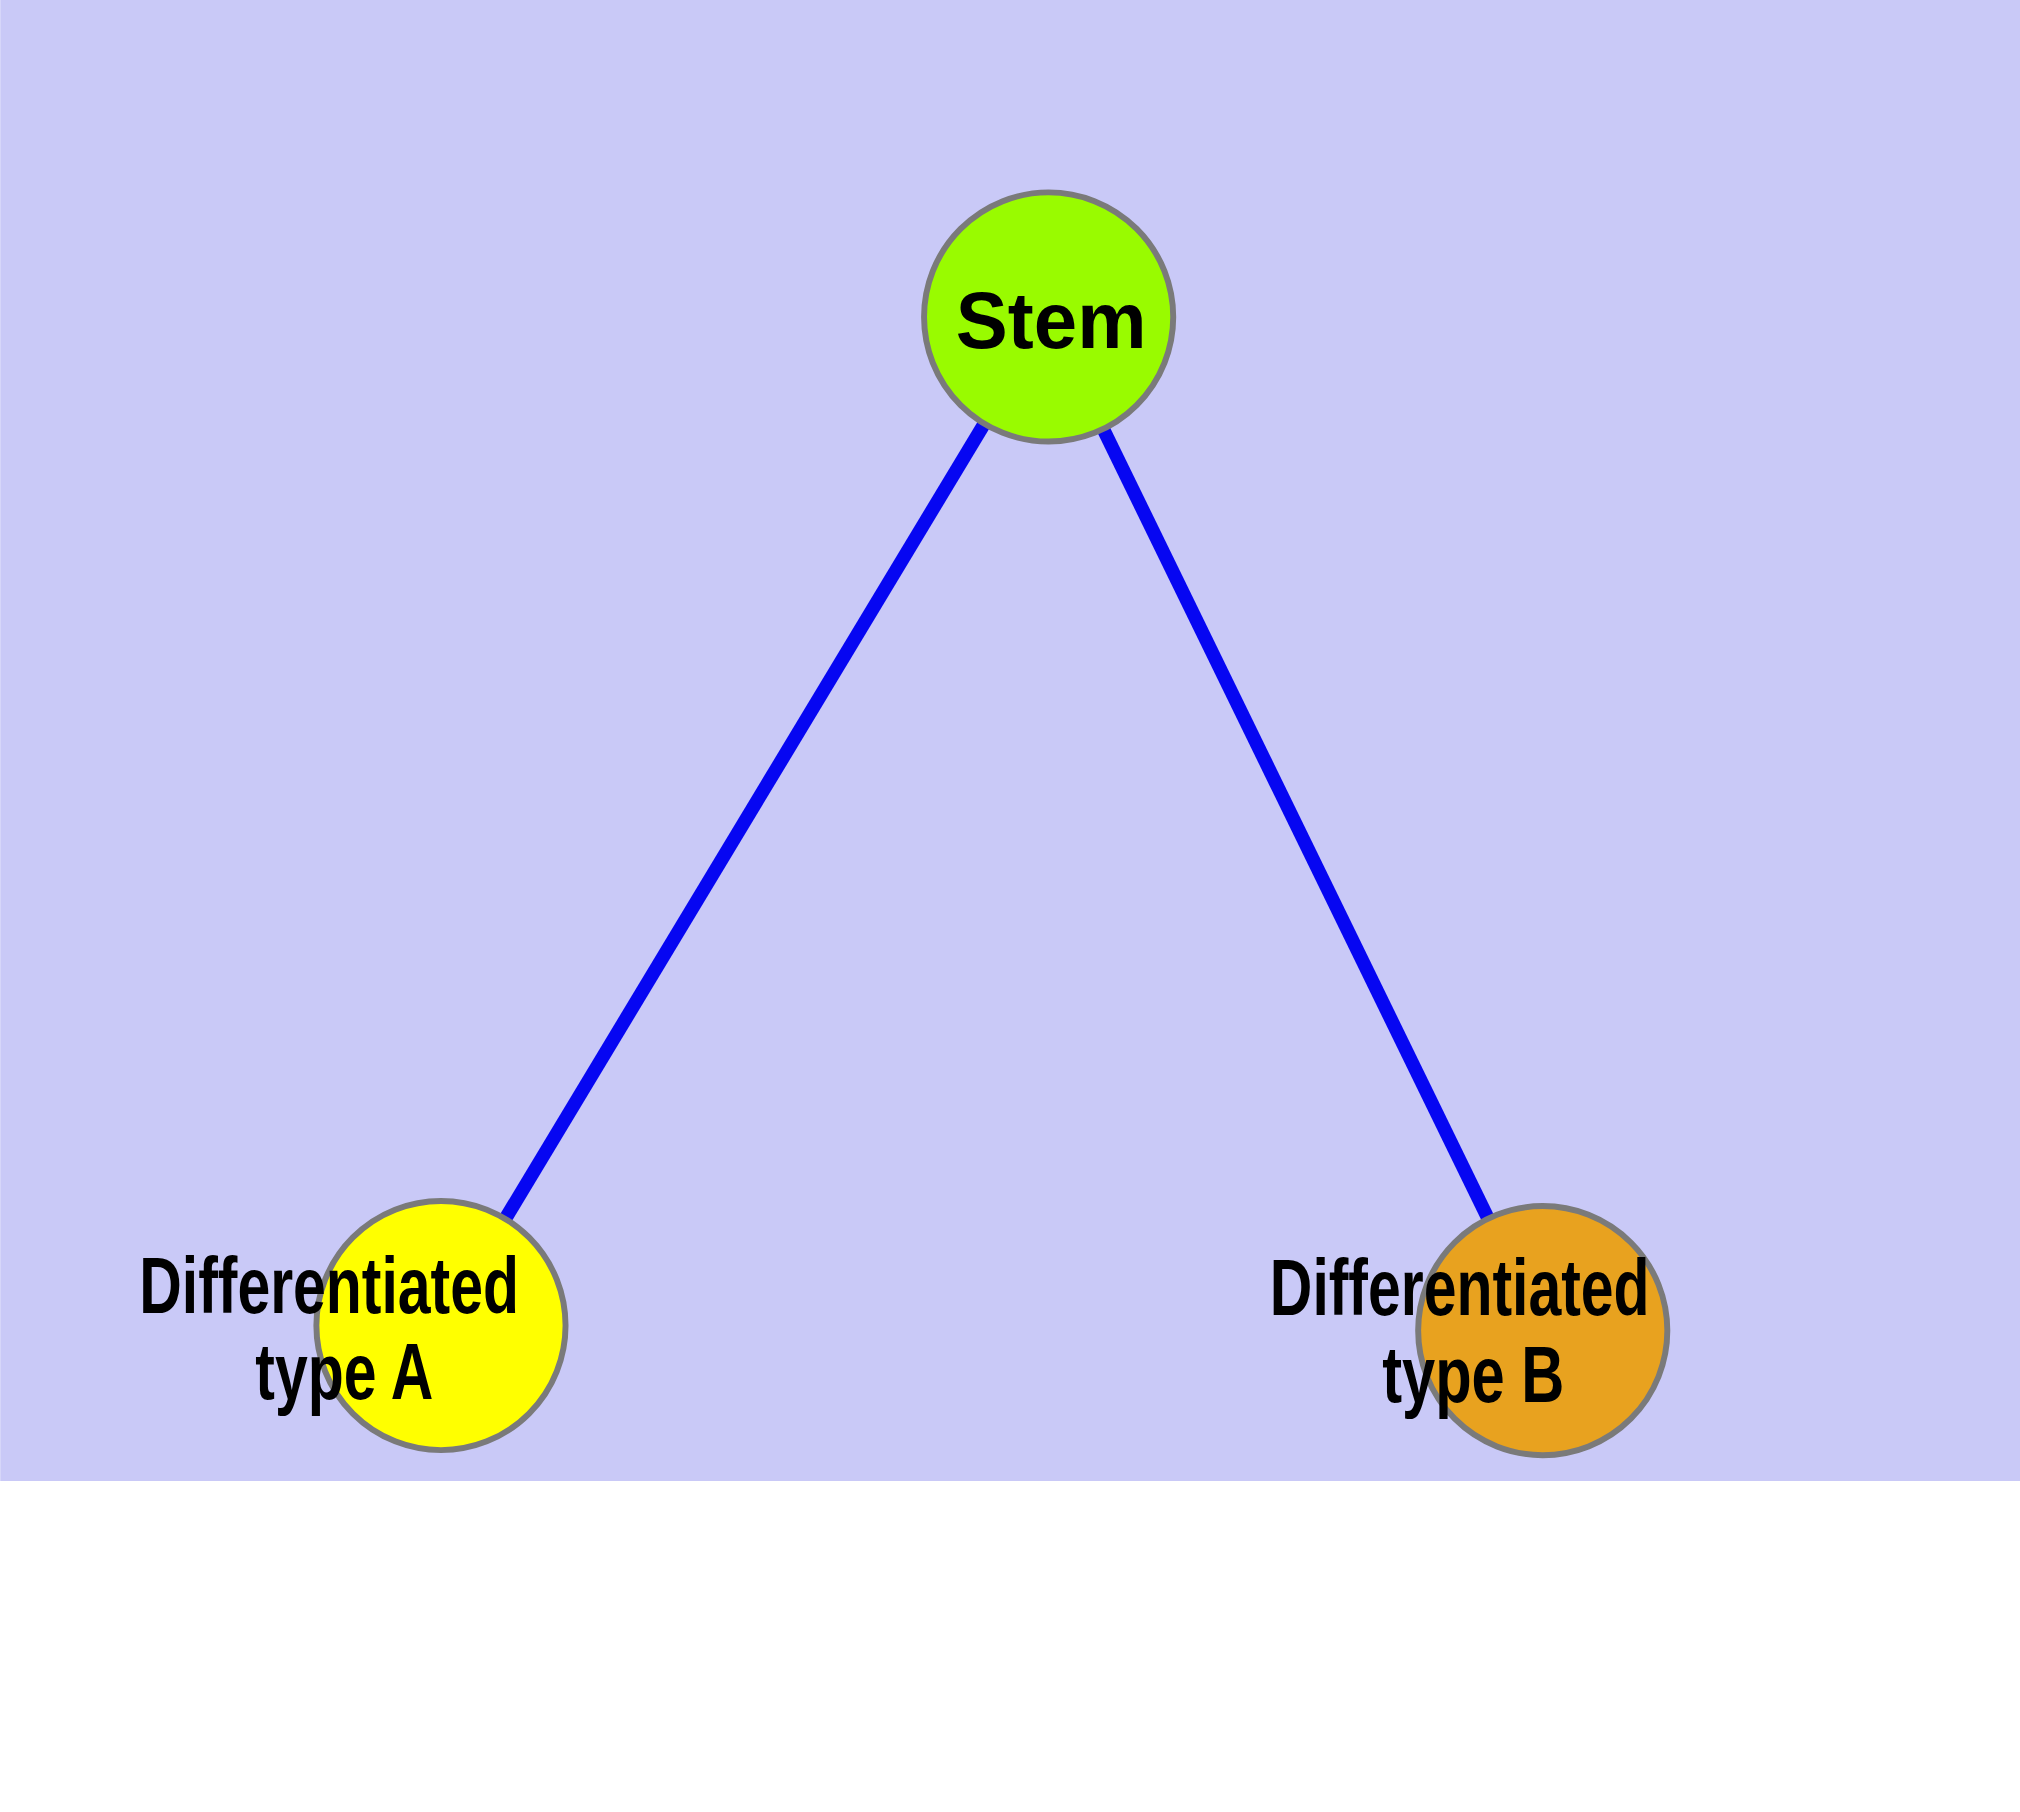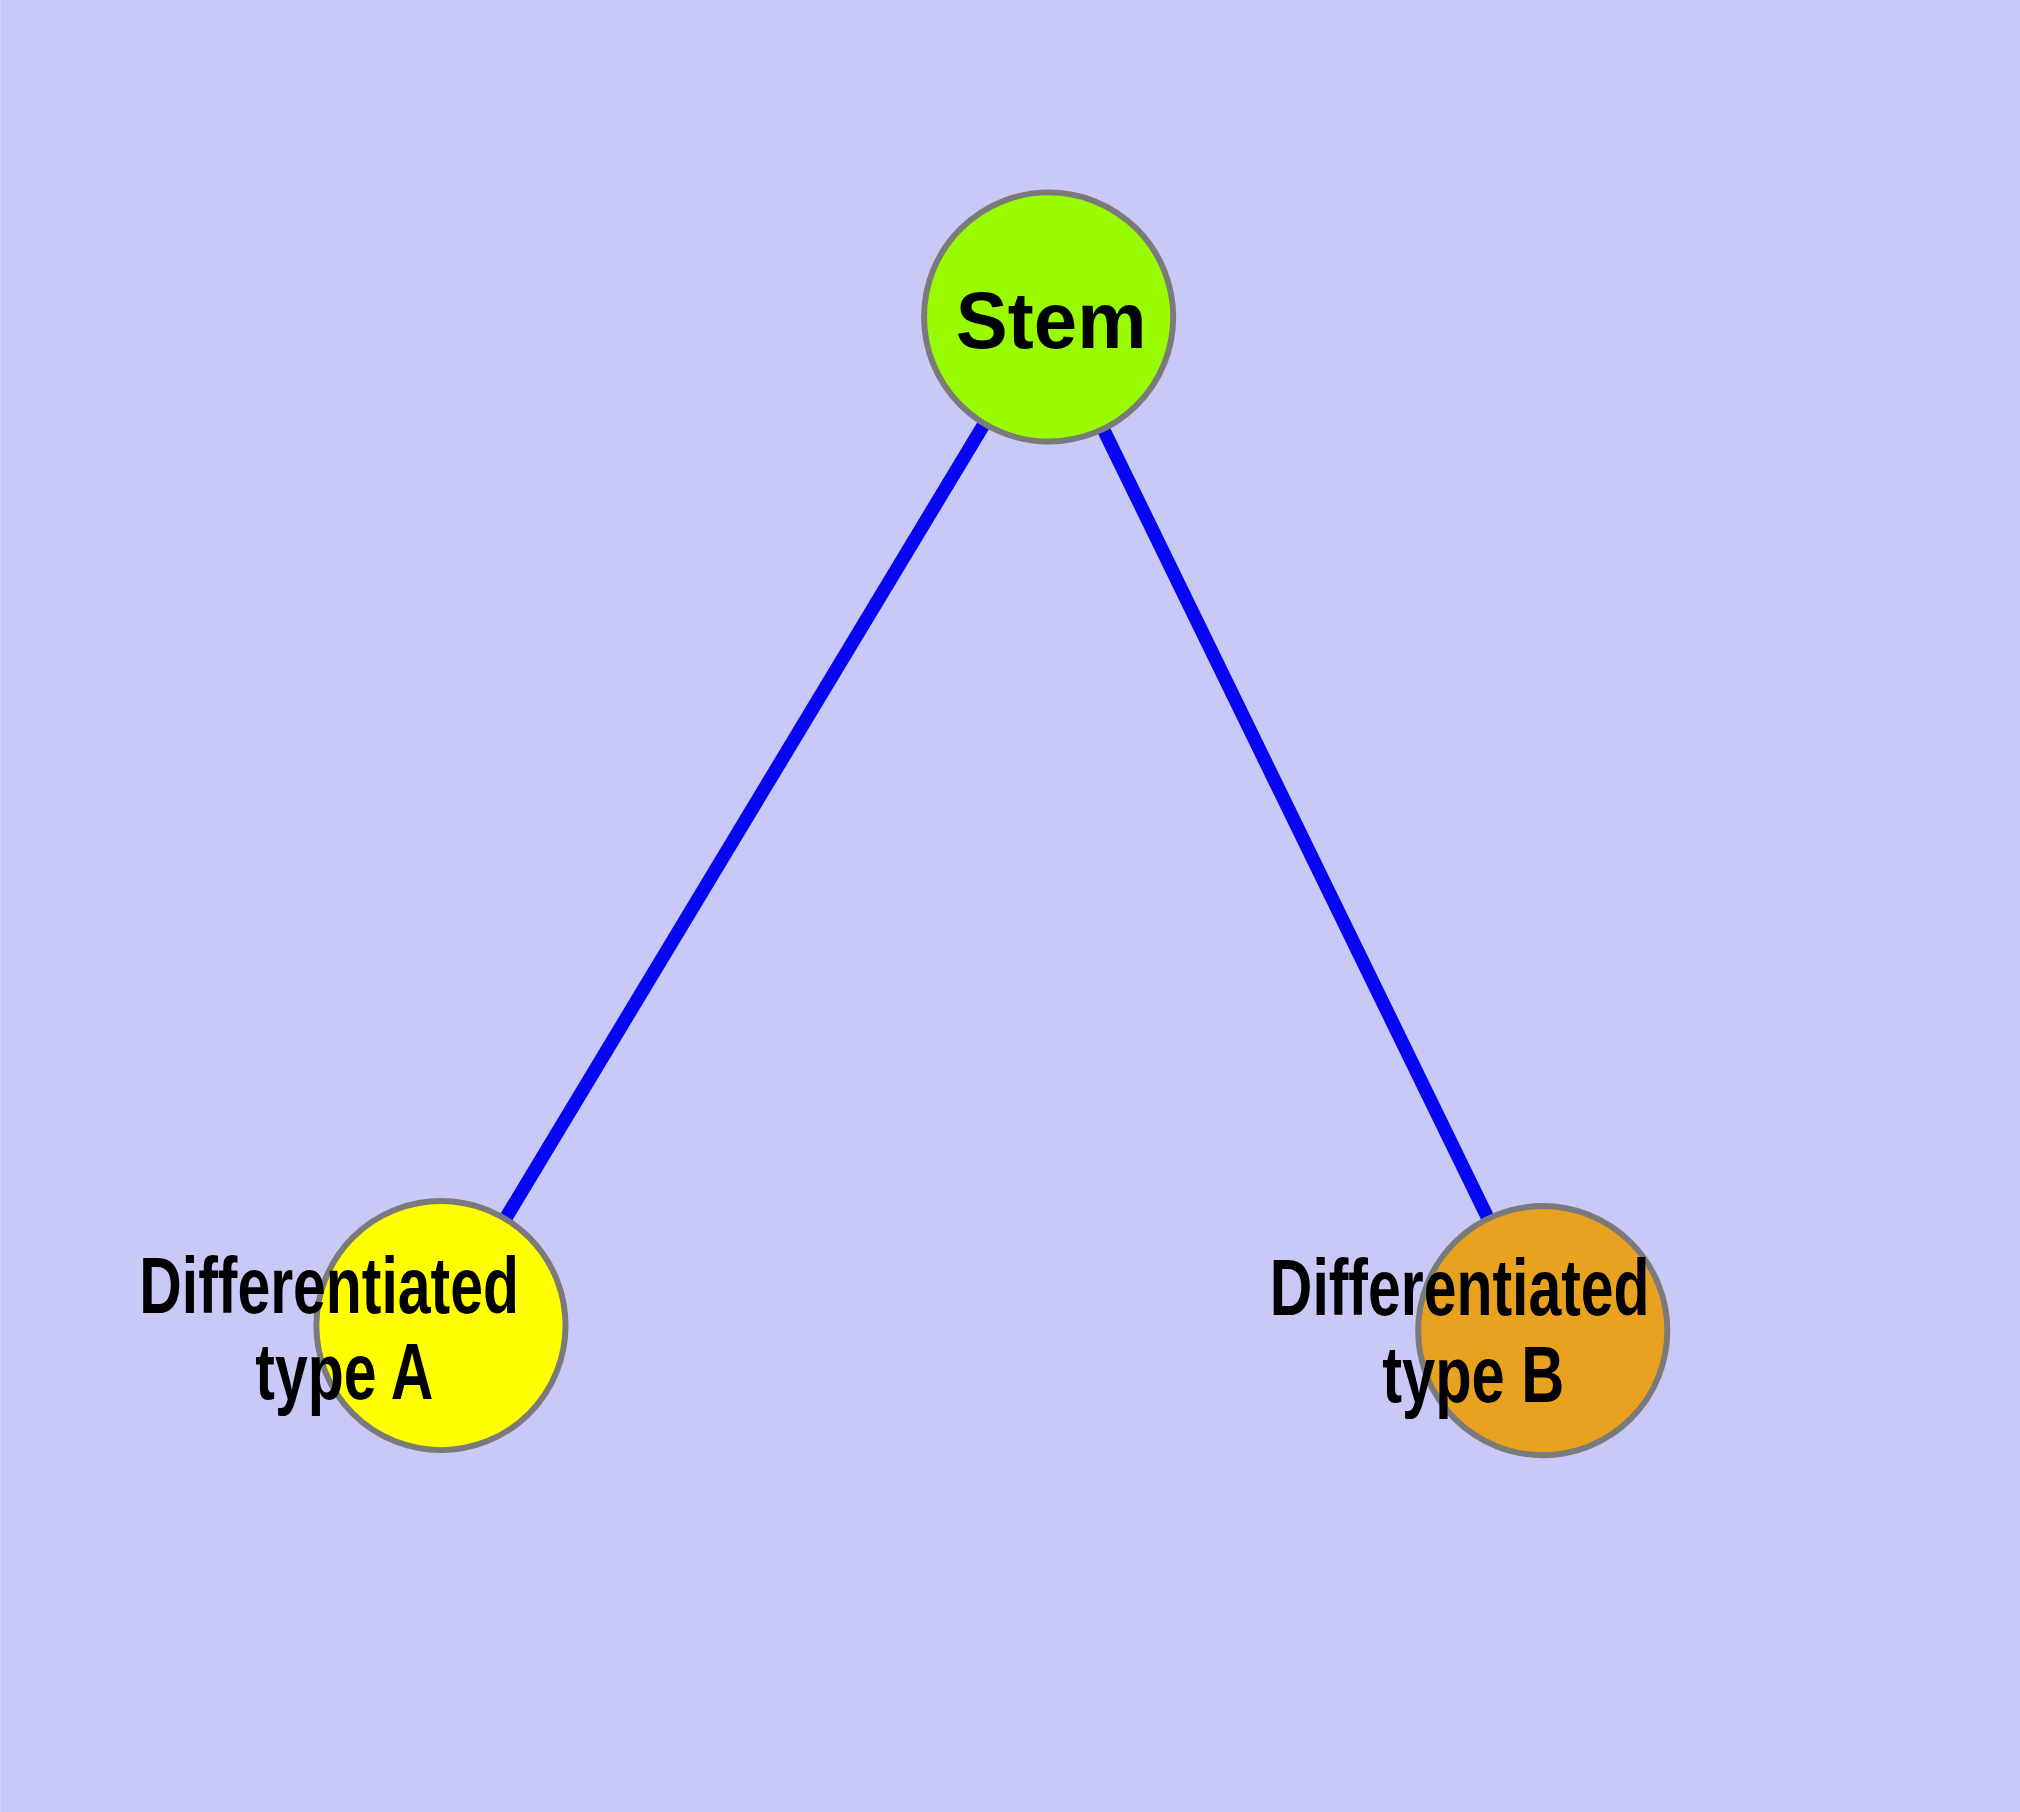--- a/index.html
+++ b/index.html
@@ -2,21 +2,21 @@
 <html style="font-size:13.6px"><head>
 <meta charset="utf-8">
 <style>
   html, body {
     margin: 0;
     padding: 0;
     background: #ffffff;
   }
   .stage {
     width: 2021px;
-    height: 1812px;
+    height: 1481px;
     position: relative;
     overflow: hidden;
   }
   svg {
     display: block;
   }
   .node-label {
     font-family: "Liberation Sans", sans-serif;
     font-weight: bold;
     fill: #000000;

